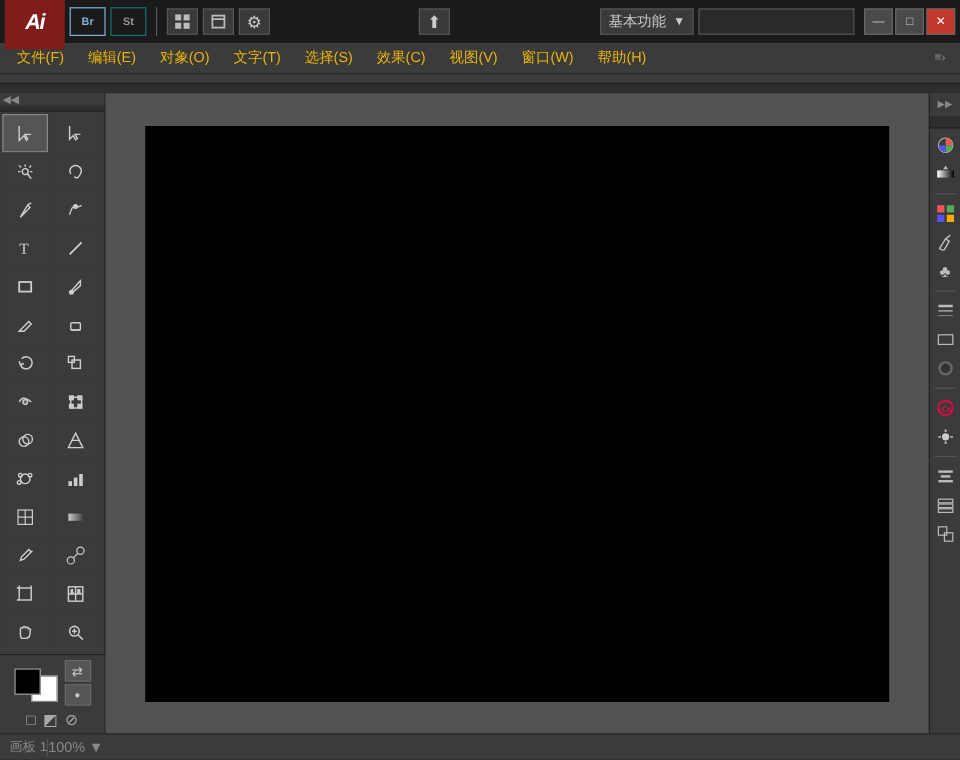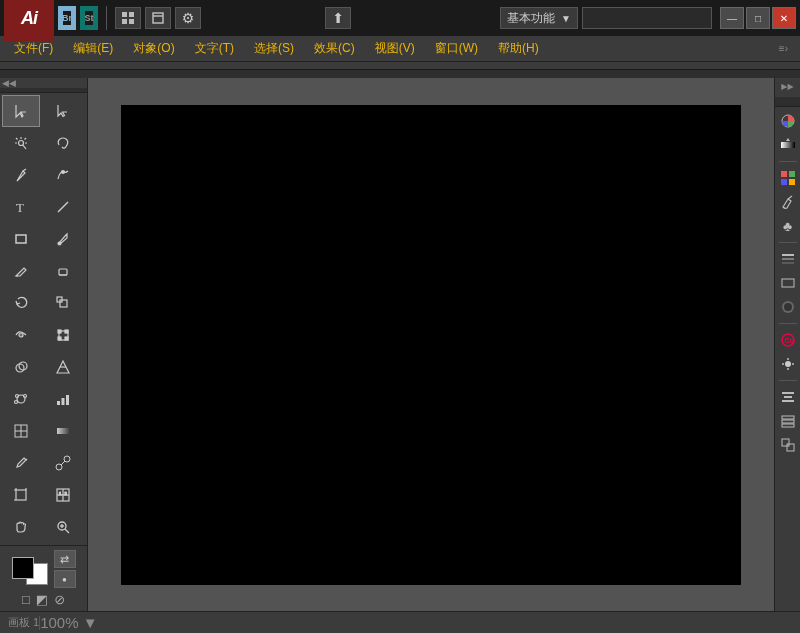--- a/index.html
+++ b/index.html
@@ -30,26 +30,26 @@
       display: flex;
       align-items: center;
       justify-content: center;
       font-size: 18px;
       font-weight: bold;
       color: white;
       font-style: italic;
       letter-spacing: -1px;
     }
     .app-icon {
-      width: 18px;
+      width: 30px;
       height: 24px;
       display: flex;
       align-items: center;
       justify-content: center;
-      border: 5px solid #0f766e;
+      border: 1px solid #0f766e;
       font-size: 9px;
       font-weight: bold;
       color: #aaa;
       cursor: pointer;
     }
     .app-icon.br { color: #7EB2D4; border-color: #7EB2D4; }
     .app-icon.st { color: #999; }
 
     #title-bar-spacer { flex: 1; display: flex; align-items: center; gap: 4px; }
     .icon-btn {
@@ -703,16 +703,16 @@
           <rect x="7" y="7" width="7" height="7"></rect>
         </svg>
     </div>
   </div>
 
 </div>
 
 <div id="status-bar">
   <div style="font-size:11px;color:#888;">画板 1</div>
   <div style="width:1px;height:14px;background:#555;"></div>
-  <div style="font-size:15px;color:#888;">100% ▼</div>
+  <div style="font-size:12px;color:#888;">100% ▼</div>
   <div style="flex:1"></div>
   <div style="font-size:11px;color:#888;"></div>
 </div>
 
 </body></html>

